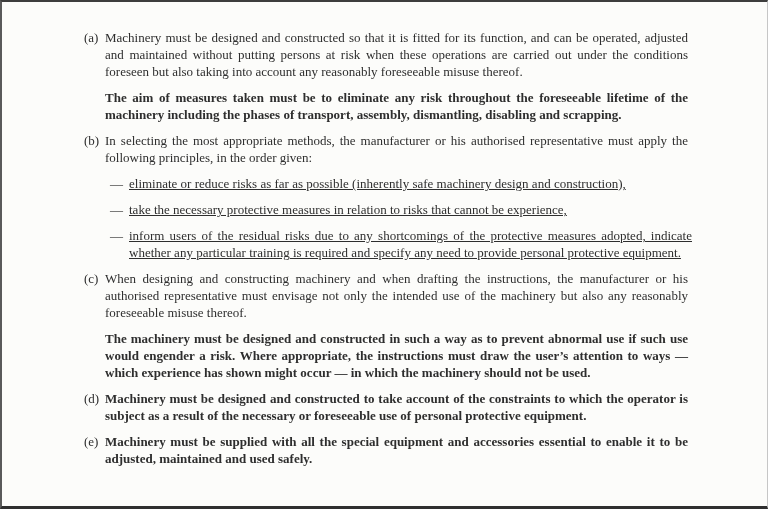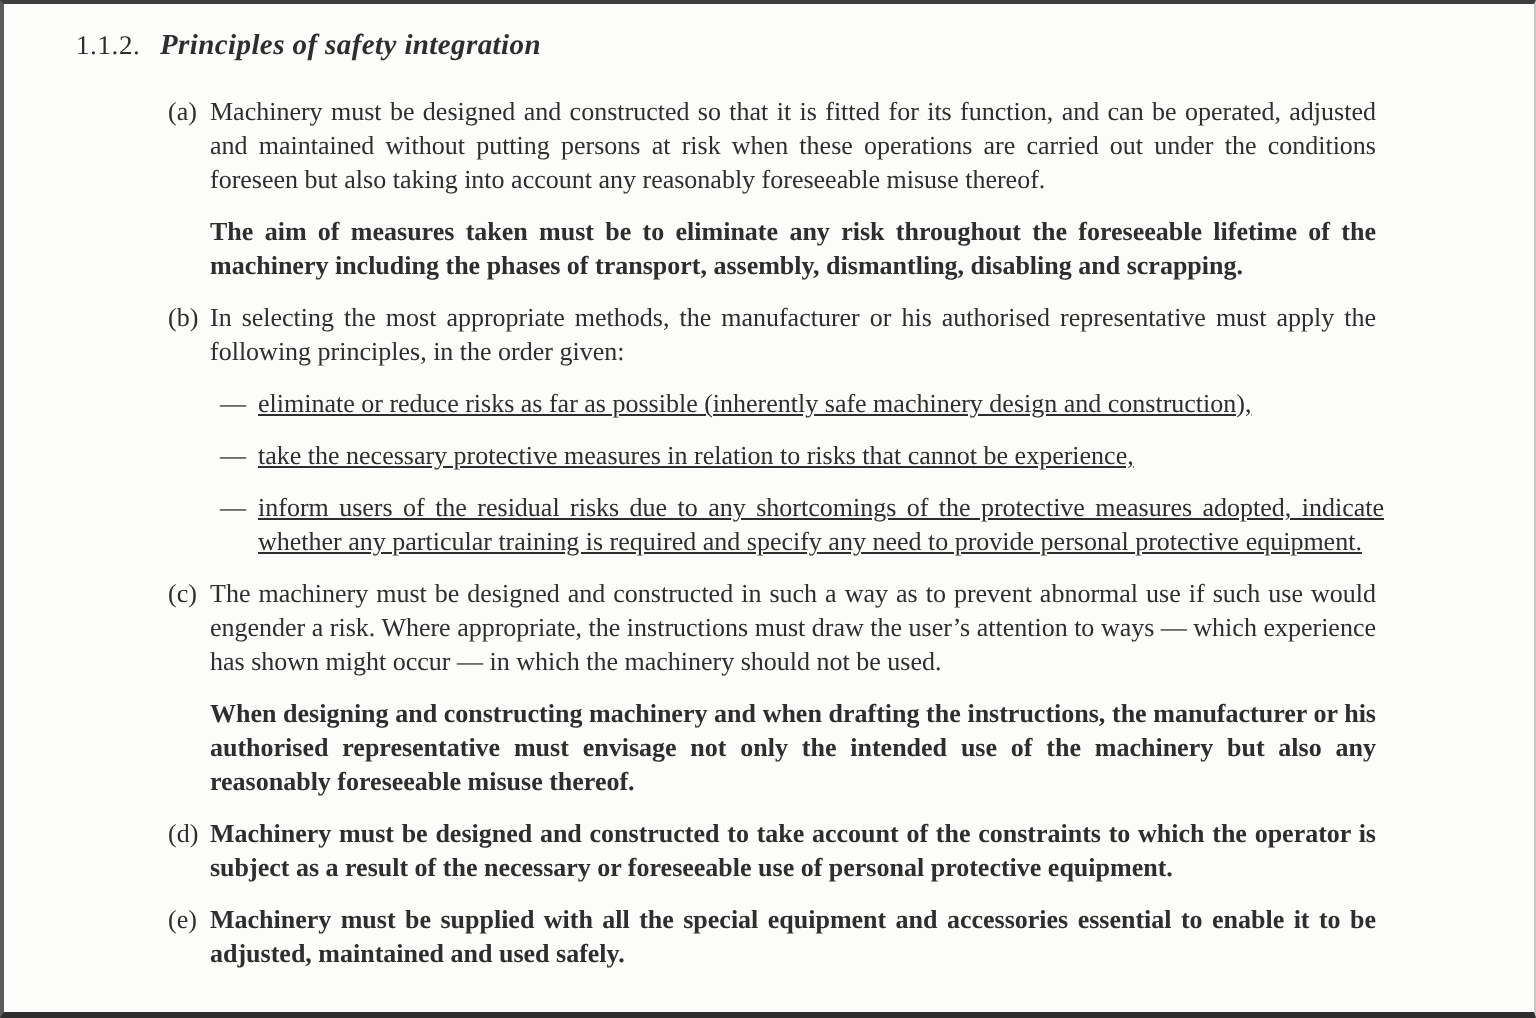--- a/index.html
+++ b/index.html
@@ -86,24 +86,20 @@
     flex: 1;
     text-align: justify;
     text-decoration: underline;
   }
 </style>
 </head>
 <body>
 
 <div class="page">
 
-  <div class="heading-row">
-    <span class="secnum">1.1.2.</span>
-    <h1 class="sectitle">Principles of safety integration</h1>
-  </div>
 
   <div class="items">
 
     <div class="item">
       <span class="marker">(a)</span>
       <div class="body">
         <p>Machinery must be designed and constructed so that it is fitted for its function, and can be operated, adjusted and maintained without putting persons at risk when these operations are carried out under the conditions foreseen but also taking into account any reasonably foreseeable misuse thereof.</p>
         <p>The aim of measures taken must be to eliminate any risk throughout the foreseeable lifetime of the machinery including the phases of transport, assembly, dismantling, disabling and scrapping.</p>
       </div>
     </div>
@@ -125,22 +121,22 @@
             <span class="dash-glyph">—</span>
             <span class="dash-text">inform users of the residual risks due to any shortcomings of the protective measures adopted, indicate whether any particular training is required and specify any need to provide personal protective equipment.</span>
           </div>
         </div>
       </div>
     </div>
 
     <div class="item">
       <span class="marker">(c)</span>
       <div class="body">
+        <p>When designing and constructing machinery and when drafting the instructions, the manufacturer or his authorised representative must envisage not only the intended use of the machinery but also any reasonably foreseeable misuse thereof.</p>
         <p>The machinery must be designed and constructed in such a way as to prevent abnormal use if such use would engender a risk. Where appropriate, the instructions must draw the user’s attention to ways — which experience has shown might occur — in which the machinery should not be used.</p>
-        <p>When designing and constructing machinery and when drafting the instructions, the manufacturer or his authorised representative must envisage not only the intended use of the machinery but also any reasonably foreseeable misuse thereof.</p>
       </div>
     </div>
 
     <div class="item">
       <span class="marker">(d)</span>
       <div class="body">
         <p>Machinery must be designed and constructed to take account of the constraints to which the operator is subject as a result of the necessary or foreseeable use of personal protective equipment.</p>
       </div>
     </div>
 

